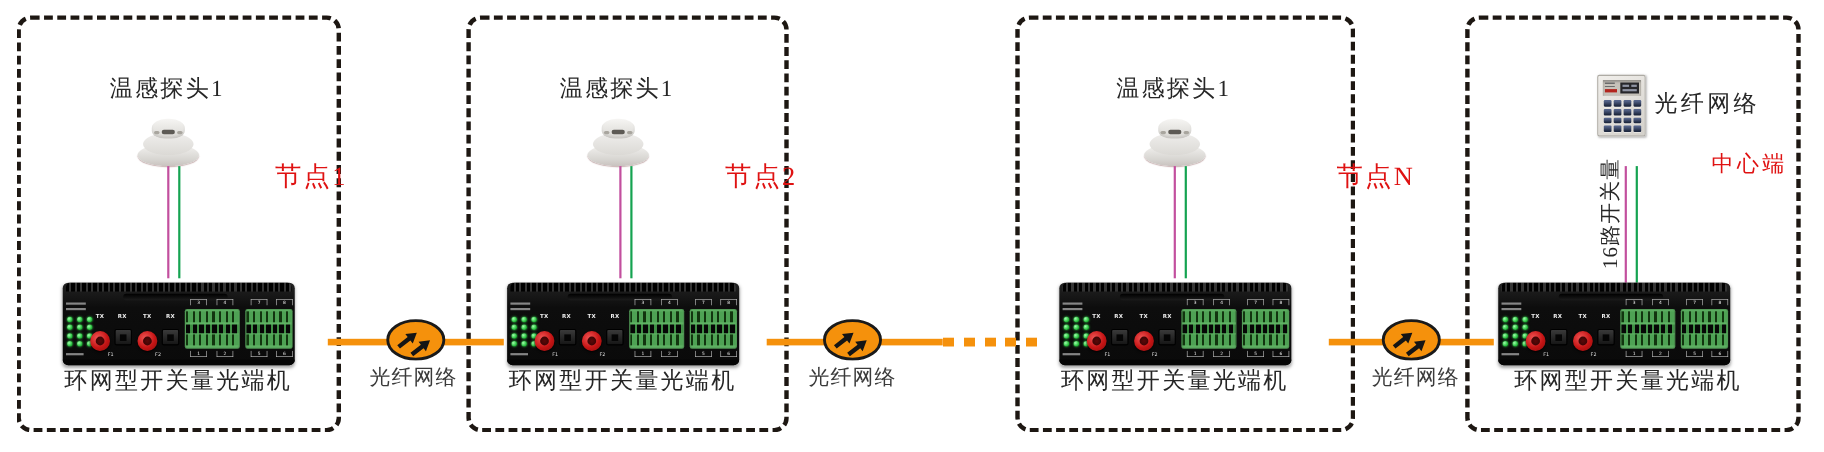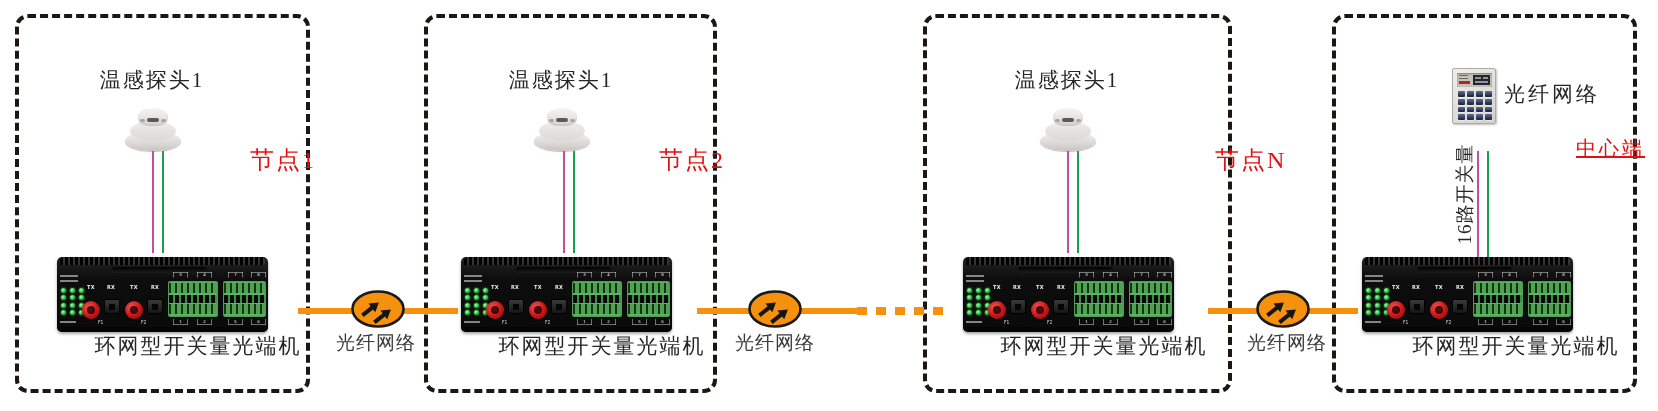--- a/index.html
+++ b/index.html
@@ -11,23 +11,23 @@
   html,body{background:#fff;}
   body{font-family:"Liberation Serif","DejaVu Serif",serif;}
   .canvas{position:relative;width:1658px;height:411px;background:#fff;overflow:hidden;}
 
   
   .node-box{position:absolute;top:14px;height:379px;border:4px dashed #1d1712;border-radius:13px;background:transparent;}
 
   
   .sensor-title{position:absolute;left:53px;top:48px;width:160px;text-align:center;font-size:21px;color:var(--c-text-dark);letter-spacing:2px;white-space:nowrap;}
   .node-tag{position:absolute;left:231px;top:126px;font-size:24px;color:var(--c-node-red);letter-spacing:2px;white-space:nowrap;}
-  .device-caption{position:absolute;top:314px;width:220px;text-align:center;font-size:21px;color:var(--c-text-dark);letter-spacing:2px;white-space:nowrap;margin-left:36px;}
+  .device-caption{position:absolute;top:314px;width:220px;text-align:center;font-size:21px;color:var(--c-text-dark);letter-spacing:2px;white-space:nowrap;}
   .alarm-title{position:absolute;left:168px;top:62px;font-size:21px;color:var(--c-text-dark);letter-spacing:3px;white-space:nowrap;}
-  .center-tag{position:absolute;left:240px;top:117px;font-size:20px;color:var(--c-node-red);letter-spacing:3px;white-space:nowrap;text-decoration:underline;}
+  .center-tag{position:absolute;left:220px;top:117px;font-size:20px;color:var(--c-node-red);letter-spacing:3px;white-space:nowrap;}
   .vtext{position:absolute;left:70px;top:165px;width:118px;height:22px;line-height:22px;text-align:center;font-size:19px;color:var(--c-text-dark);transform:rotate(-90deg);white-space:nowrap;letter-spacing:1px;}
   .link-label{position:absolute;top:330px;width:84px;text-align:center;font-size:19px;color:#3a3a3a;letter-spacing:1px;white-space:nowrap;}
 
   
   .wire{position:absolute;width:2px;}
   .node-box .wire{top:133px;height:102px;}
   .wire-magenta{background:var(--c-wire-magenta);}
   .wire-green{background:var(--c-wire-green);}
 
   

